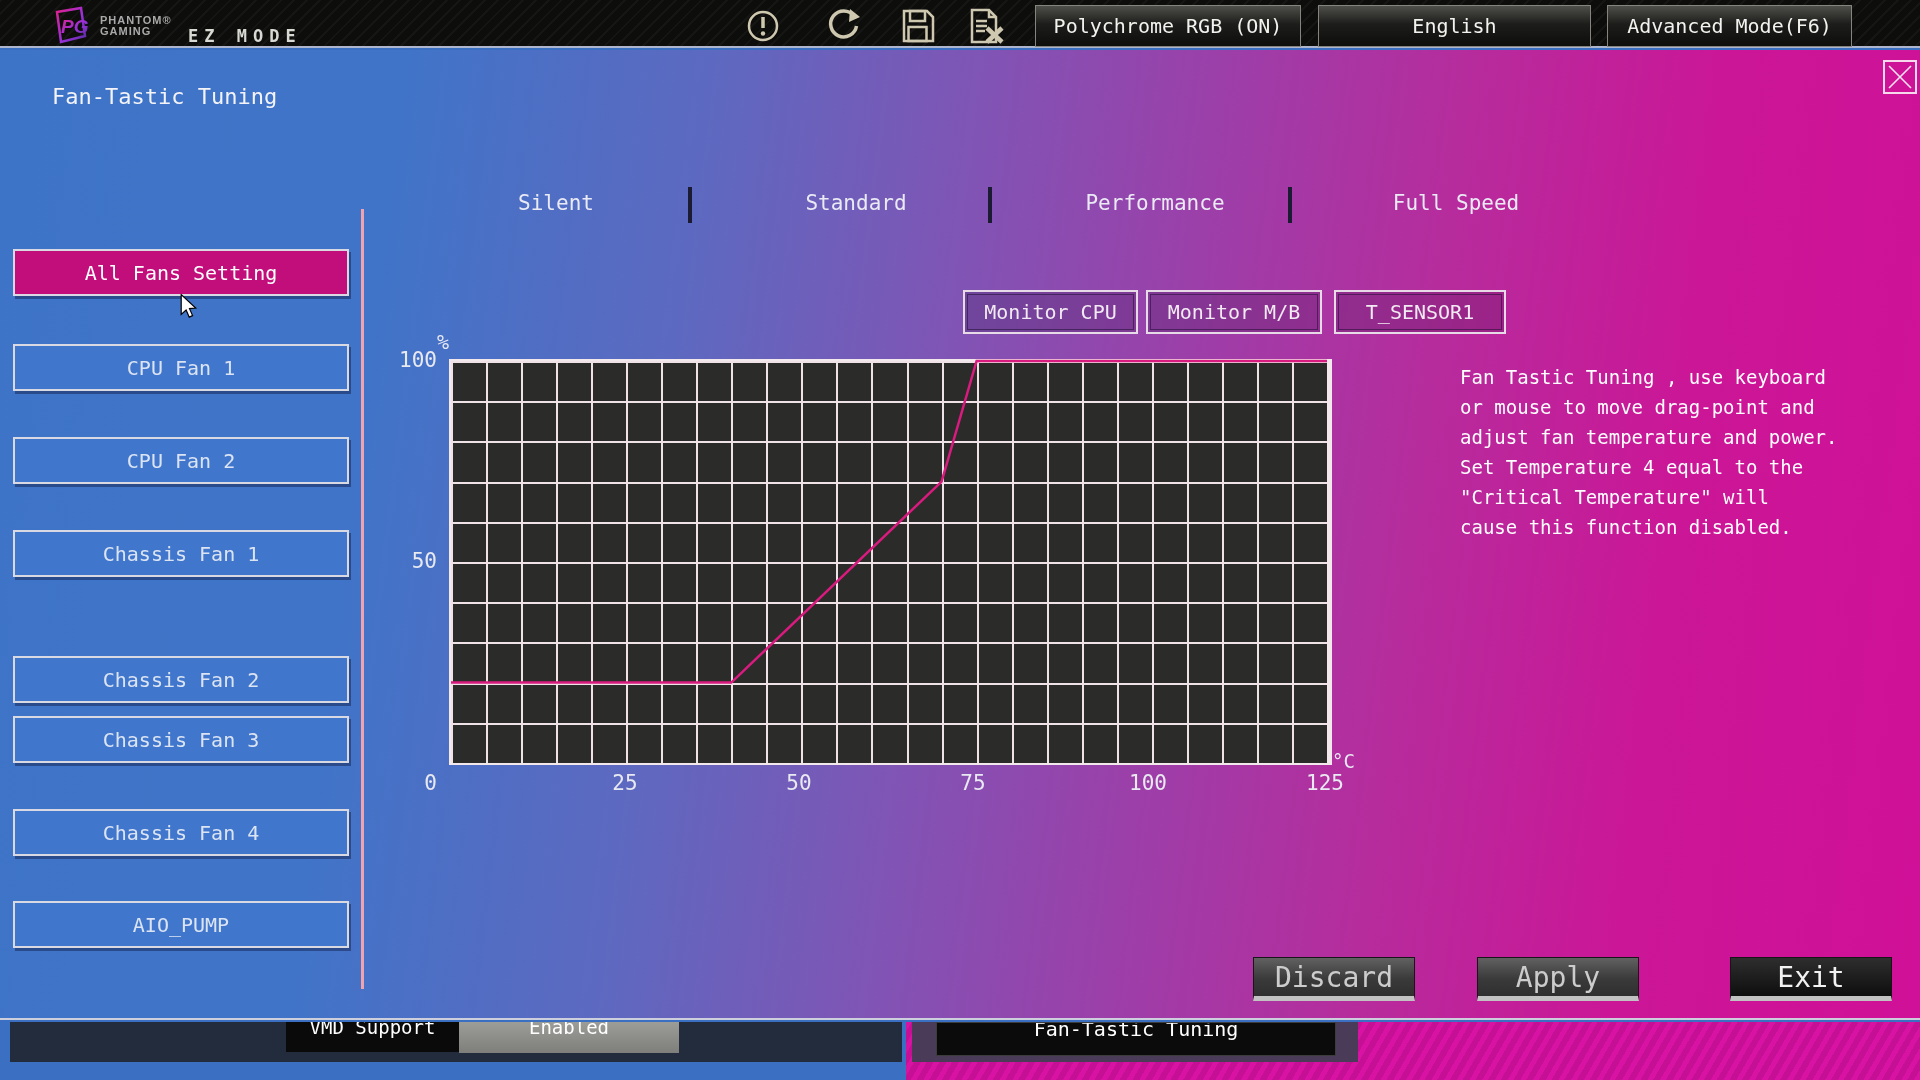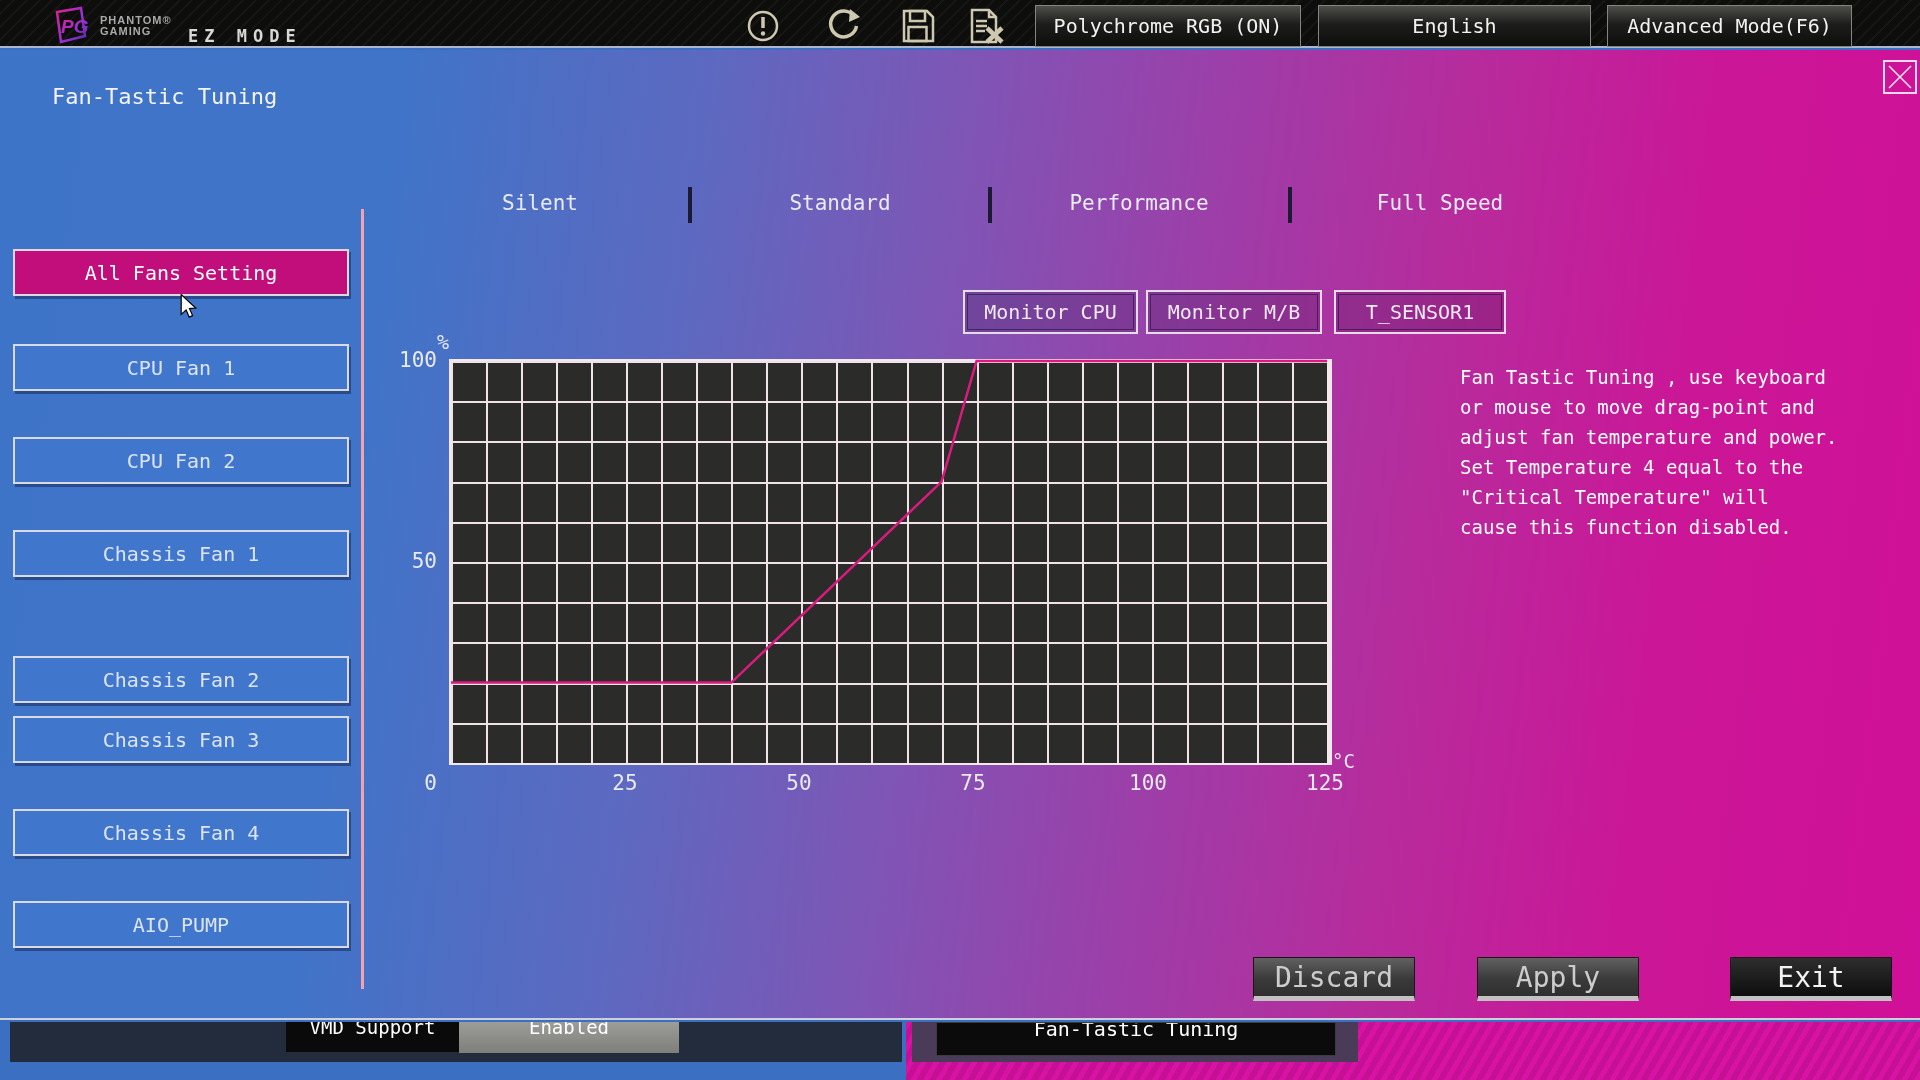--- a/index.html
+++ b/index.html
@@ -27,21 +27,21 @@
   .dialog{position:absolute;left:0;top:50px;width:1920px;height:970px;
     background:linear-gradient(97deg,#3e74c7 0%,#4074c8 20%,#5d69c0 35%,#7f55b5 48%,
       #9c3fa9 60%,#b62c9d 72%,#cb1697 85%,#d01098 100%);
     border-bottom:2px solid #cdd0dc;}
   .dlg-title{position:absolute;left:52px;top:34px;color:#f4f4f8;font-size:22px;}
   .close-btn{position:absolute;left:1883px;top:10px;width:34px;height:34px;
     background:transparent;border:2px solid #f6d9ea;padding:0;cursor:pointer;}
 
   .tab{position:absolute;top:140px;transform:translateX(-50%);color:#eaeaf5;
     font-size:21px;background:none;border:none;cursor:pointer;
-    font-family:"DejaVu Sans Mono",monospace;}
+    font-family:"DejaVu Sans Mono",monospace;margin-left:16px;}
   .tab-sep{position:absolute;top:137px;width:4px;height:36px;background:#1b1b33;}
 
   .fan-btn{position:absolute;left:13px;width:336px;height:47px;
     background:#4077cc;border:2px solid #d8d9e2;box-shadow:2px 3px 0 rgba(0,0,30,.35);
     color:#dce4f4;font-size:20px;font-family:"DejaVu Sans Mono",monospace;cursor:pointer;}
   .fan-btn.selected{background:#c20e7b;color:#fff;}
   .side-divider{position:absolute;left:361px;top:159px;width:3px;height:780px;background:#f0a3ae;}
 
   .mon-btn{position:absolute;top:240px;height:44px;border:2px solid #e6dbe6;
     outline:1px solid rgba(30,15,50,.55);outline-offset:-5px;

